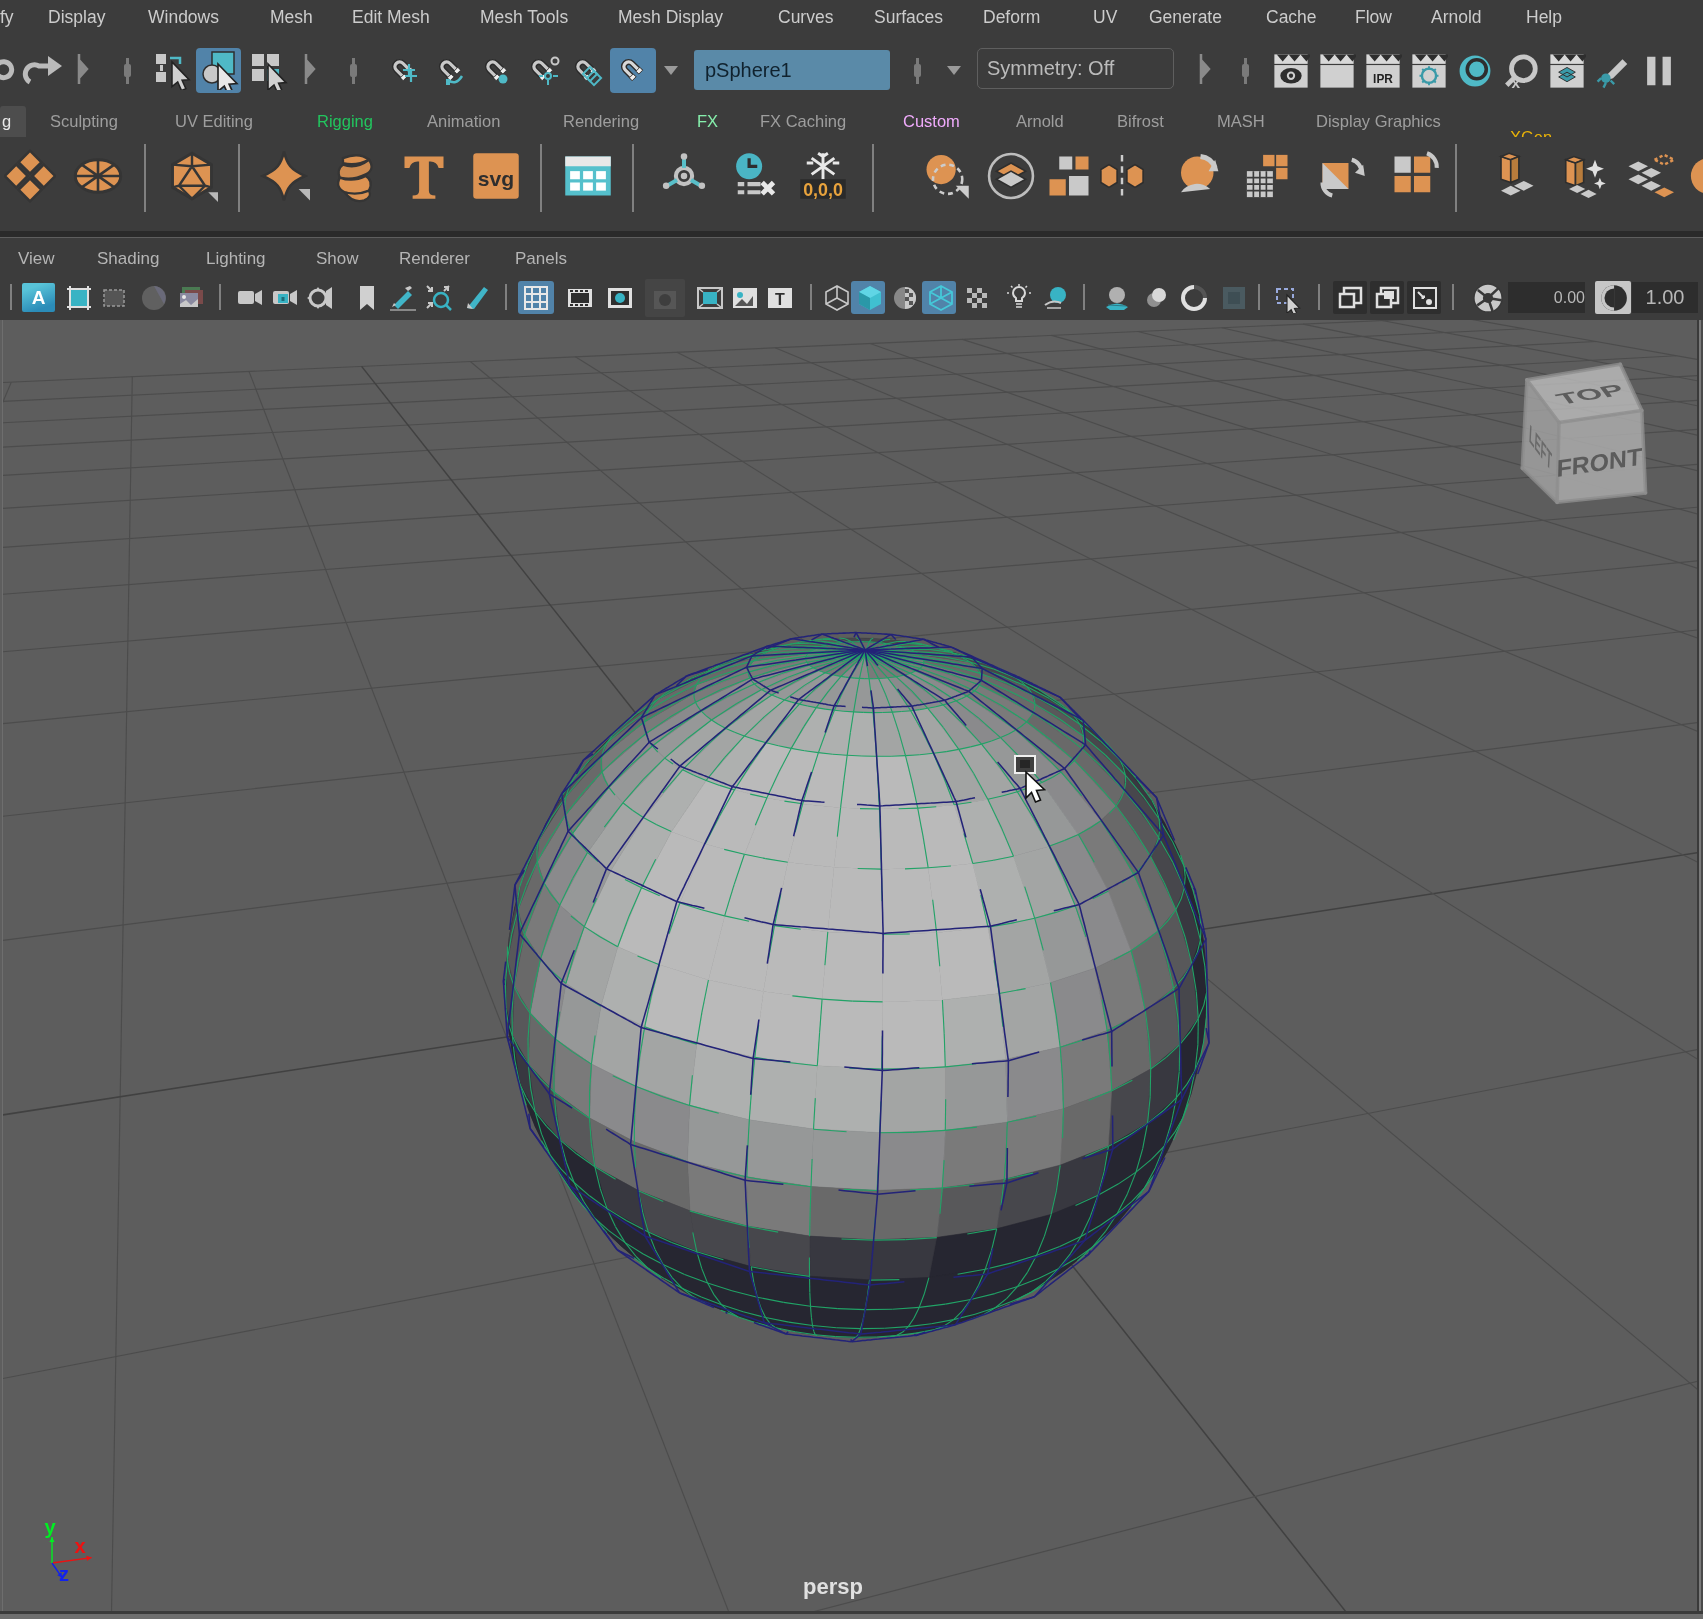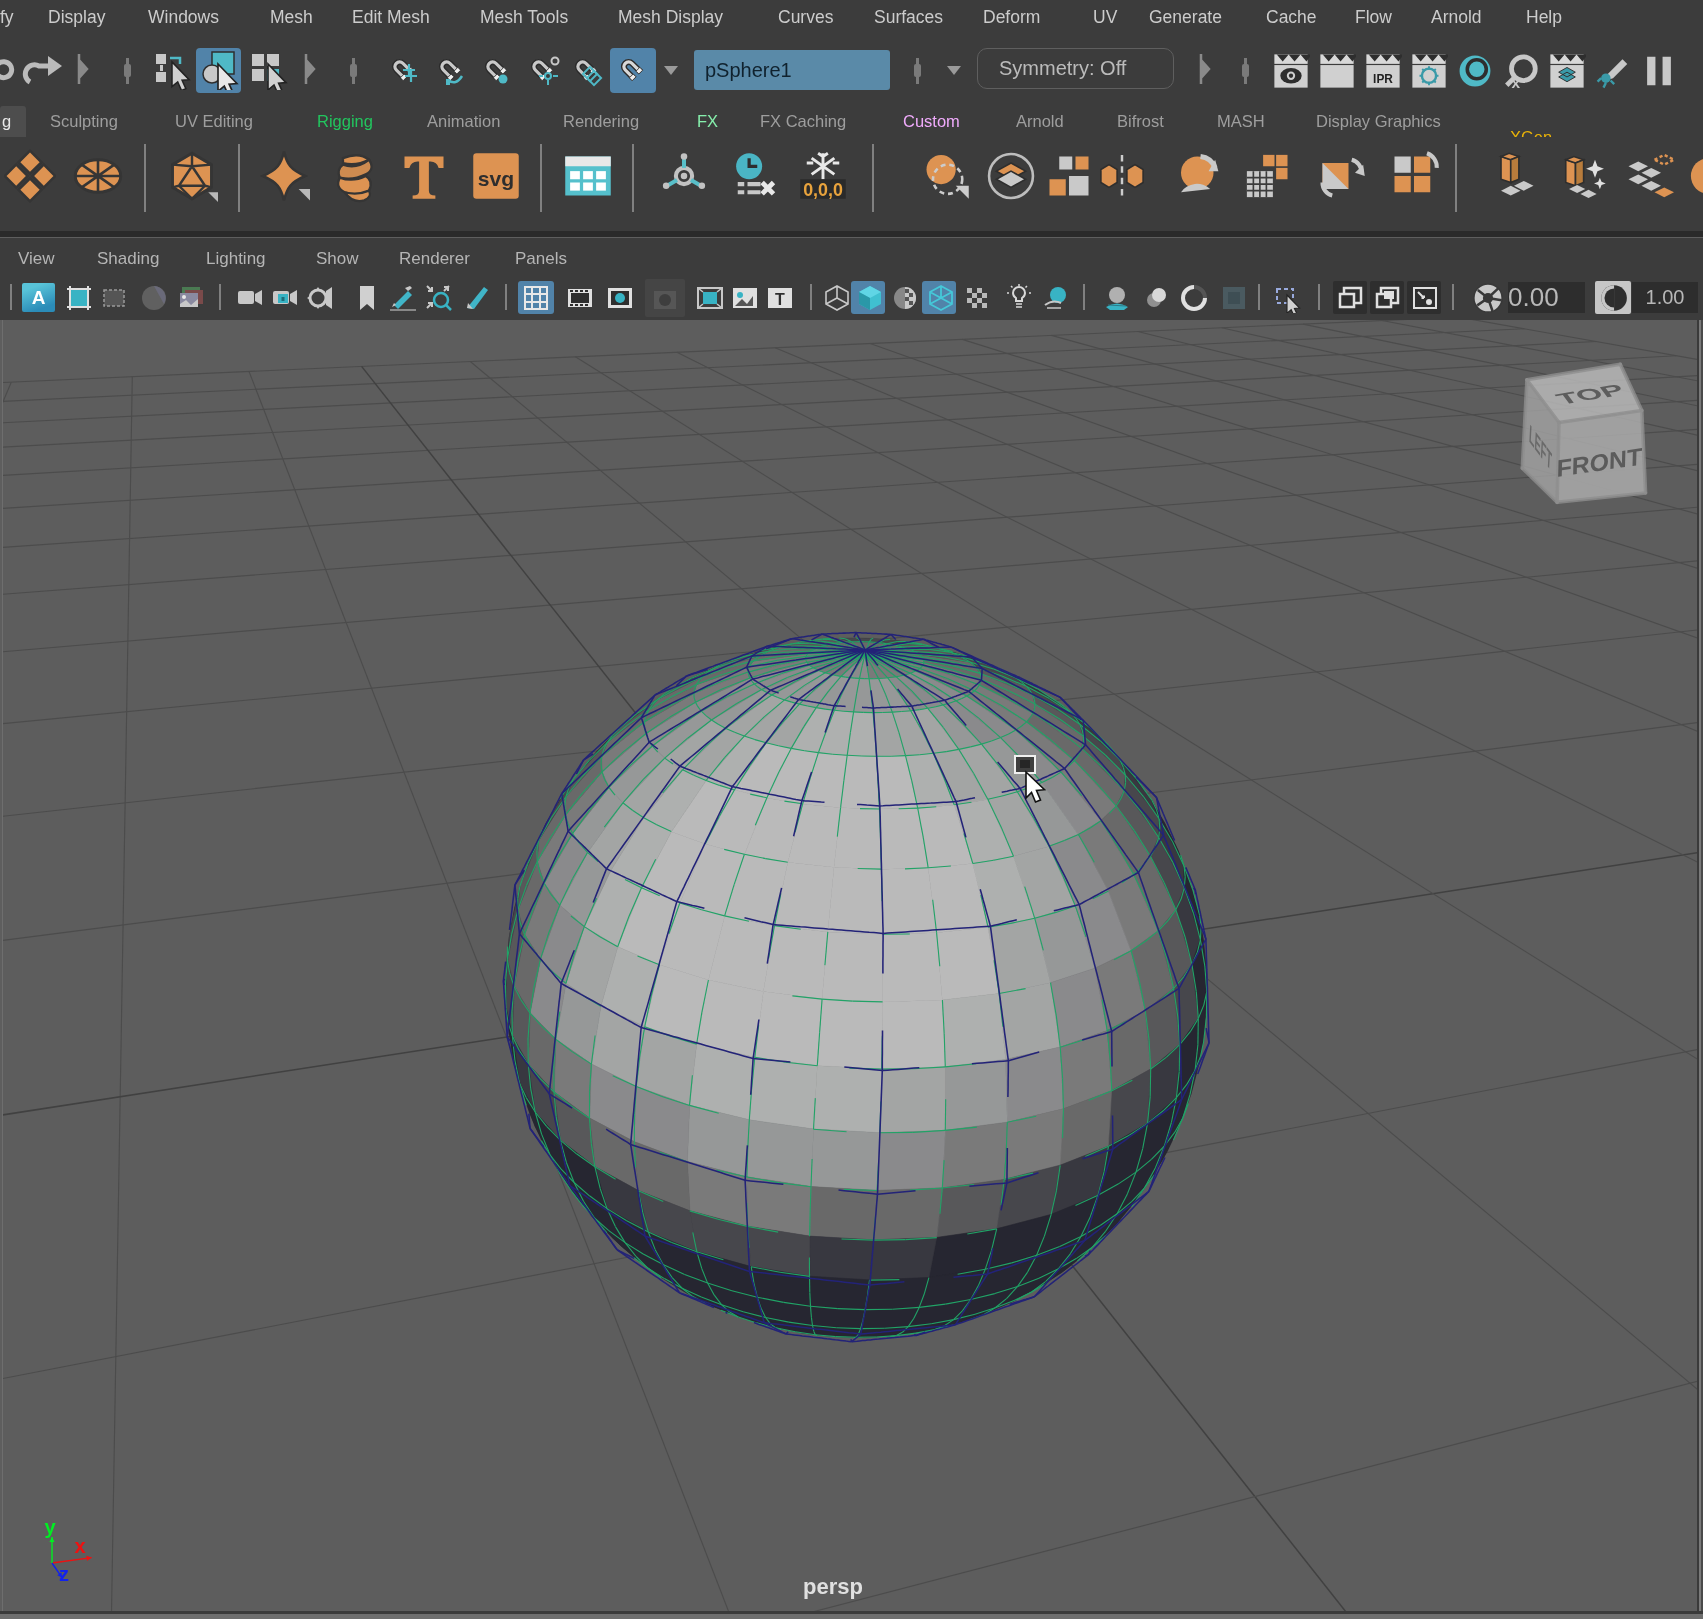--- a/index.html
+++ b/index.html
@@ -117,21 +117,21 @@
     </svg>
     <svg style="position:absolute;left:662px;top:62px" width="20" height="16" viewBox="0 0 20 16">
       <path d="M2,4 L16,4 L9,13 Z" fill="#9a9a9a"></path>
     </svg>
     <div style="position:absolute;left:694px;top:50px;width:196px;height:40px;background:#5a8aa8;border-radius:3px;color:#10222e;font-size:20px;line-height:40px;padding-left:11px;box-sizing:border-box">pSphere1</div>
     <div style="position:absolute;left:916px;top:58px;width:3px;height:26px;background:#7a7a7a"></div>
     <div style="position:absolute;left:914px;top:64px;width:7px;height:13px;background:#7a7a7a;border-radius:2px"></div>
     <svg style="position:absolute;left:945px;top:62px" width="20" height="16" viewBox="0 0 20 16">
       <path d="M2,4 L16,4 L9,13 Z" fill="#9a9a9a"></path>
     </svg>
-    <div style="position:absolute;left:977px;top:48px;width:197px;height:41px;background:#3c3c3c;border:1px solid #5f5f5f;border-radius:10px;color:#bbbbbb;font-size:20px;line-height:39px;padding-left:21px;box-sizing:border-box">Symmetry: Off</div>
+    <div style="position:absolute;left:977px;top:48px;width:197px;height:41px;background:#3c3c3c;border:1px solid #5f5f5f;border-radius:5px;color:#bbbbbb;font-size:20px;line-height:39px;padding-left:9px;box-sizing:border-box">Symmetry: Off</div>
     <svg style="position:absolute;left:1198px;top:52px" width="14" height="34">
       <path d="M3,2 L3,32 M3,8 L11,17 L3,26" stroke="#8a8a8a" stroke-width="2.5" fill="#8a8a8a"></path>
     </svg>
     <div style="position:absolute;left:1244px;top:58px;width:3px;height:26px;background:#7a7a7a"></div>
     <div style="position:absolute;left:1242px;top:64px;width:7px;height:13px;background:#7a7a7a;border-radius:2px"></div>
     <svg style="position:absolute;left:1272px;top:52px" width="38" height="38" viewBox="0 0 32 32">
       <rect x="2" y="2" width="28" height="8" fill="#d8d8d8"></rect>
       <path d="M4,2 l5,6 l5,-6 l5,6 l5,-6 l5,6 l3,-4 v-2 z" fill="#2e2e2e"></path>
       <rect x="2" y="11" width="28" height="19" fill="#d0d0d0"></rect>
       <ellipse cx="16" cy="20" rx="9" ry="6.5" fill="#2e2e2e"></ellipse>
@@ -602,21 +602,21 @@
     </svg>
     <div style="position:absolute;left:1452px;top:284px;width:2px;height:26px;background:#808080"></div>
     <svg style="position:absolute;left:1471px;top:281px" width="34" height="34" viewBox="0 0 30 30">
       <circle cx="15" cy="15" r="12.5" fill="#c8c8c8"></circle>
       <g stroke="#383838" stroke-width="2.2" fill="none">
         <path d="M15,15 L24,6.5 M15,15 L27,17 M15,15 L19,26.5 M15,15 L5.5,21.5 M15,15 L6,8"></path>
       </g>
       <circle cx="15" cy="15" r="4.5" fill="#383838"></circle>
       <circle cx="15" cy="15" r="12.5" fill="none" stroke="#383838" stroke-width="1.4"></circle>
     </svg>
-    <div style="position:absolute;left:1508px;top:282px;width:77px;height:31px;background:#2d2d2d;color:#b8b8b8;font-size:26px;line-height:31px;text-align:left">0.00</div>
+    <div style="position:absolute;left:1508px;top:282px;width:77px;height:31px;background:#2d2d2d;color:#b8b8b8;font-size:16px;line-height:31px;text-align:right">0.00</div>
     <div style="position:absolute;left:1595px;top:281px;width:36px;height:33px;background:#c6c6c6;border-radius:2px"></div>
     <svg style="position:absolute;left:1597px;top:282px" width="32" height="32" viewBox="0 0 30 30">
       <circle cx="16" cy="15" r="12" fill="#2e2e2e"></circle>
       <path d="M16,3 a12,12 0 0 0 0,24 z" fill="#c6c6c6"></path>
       <path d="M16,6 a9,9 0 0 0 0,18 z" fill="#2e2e2e"></path>
     </svg>
     <div style="position:absolute;left:1632px;top:282px;width:66px;height:31px;background:#2d2d2d;color:#b8b8b8;font-size:20px;line-height:31px;text-align:center">1.00</div>
   </div>
 <div style="position:absolute;left:0;top:320px;width:1703px;height:1299px;background:#6e6e6e">
 <div style="position:absolute;left:0;top:0;width:2px;height:1291px;background:#5e5e5e"></div>

